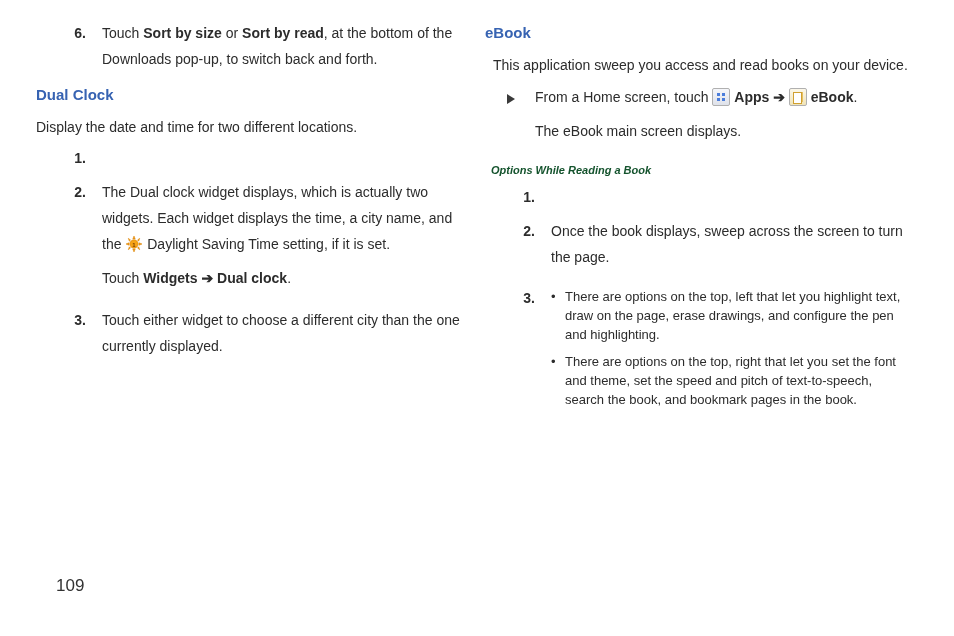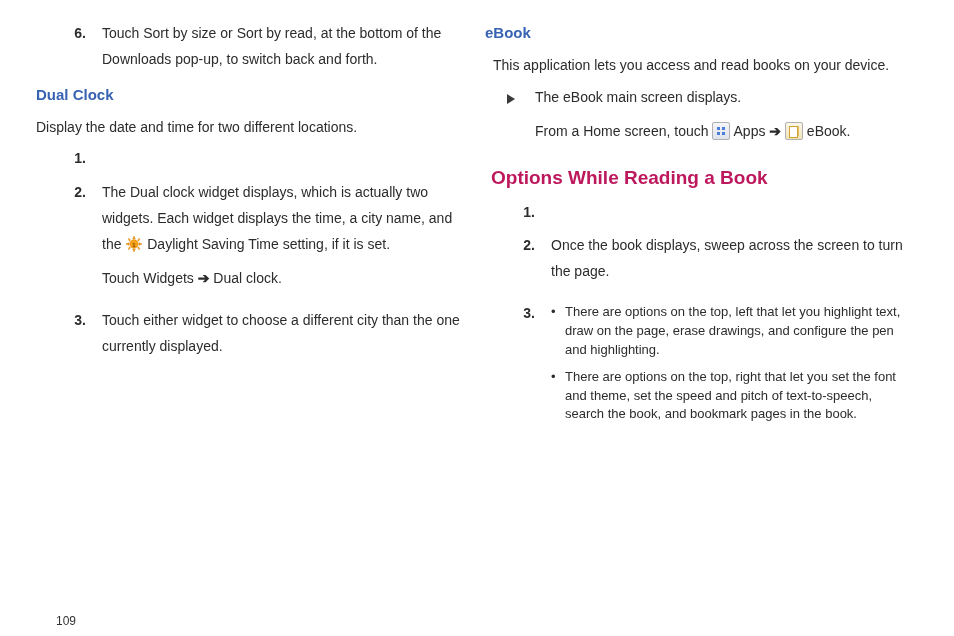--- a/index.html
+++ b/index.html
@@ -26,23 +26,24 @@
     font-size: 14px;
     line-height: 1.85;
   }
   .h-blue {
     color: #3763b2;
     font-weight: 700;
     font-size: 15px;
     margin: 4px 0 6px -20px;
   }
   .h-blue-it {
-    color: #be185d;
+    color: #14532d;
     font-weight: 700;
-    font-size: 19px;
+    font-style: italic;
+    font-size: 11px;
     margin: 6px 0 4px -14px;
   }
   .body-p {
     margin: 0 0 6px -20px;
   }
   .body-p-indent {
     margin: 0 0 6px -12px;
   }
   ol.num {
     list-style: none;
@@ -69,21 +70,21 @@
     font-size: 13px;
     line-height: 1.45;
   }
   ul.bul > li {
     display: flex;
     margin-bottom: 8px;
   }
   ul.bul > li > .dot {
     min-width: 14px;
   }
-  .strong { font-weight: 400; }
+  .strong { font-weight: 700; }
   .arrow-txt { font-weight: 700; }
   .tri-marker {
     min-width: 30px;
     padding-top: 2px;
   }
   .tri-svg { display:inline-block; vertical-align: -1px; }
   .icon {
     display: inline-block;
     vertical-align: -4px;
   }
@@ -126,23 +127,23 @@
     background:#fff;
     box-shadow: 2px -1px 0 -1px #e7c060;
   }
   .icon-dst {
     position: relative;
     width: 18px; height: 18px;
   }
   .icon-dst svg { width:18px; height:18px; }
   .page-number {
     position: absolute;
-    bottom: 8px;
+    bottom: 40px;
     left: 56px;
-    font-size: 12px;
+    font-size: 17px;
     color: #333;
   }
   
   .step-p { margin: 0 0 8px 0; }
   .inline-seq > * { margin-right: 3px; }
 </style>
 </head>
 <body>
 
 <div class="page">
@@ -198,38 +199,38 @@
       <li>
         <div class="marker">3.</div>
         <div class="content">Touch either widget to choose a different city than the one currently displayed.</div>
       </li>
     </ol>
   </div>
 
   <div class="col">
 
     <div class="h-blue" style="margin-top:-2px;">eBook</div>
-    <p class="body-p-indent">This application lets you access and read books on your device.</p>
+    <p class="body-p-indent">This application sweep you access and read books on your device.</p>
 
     <ol class="num">
       <li>
         <div class="tri-marker">
           <svg class="tri-svg" width="12" height="12" viewBox="0 0 12 12">
               <path d="M2 1 L10 6 L2 11 Z" fill="#3a3a3a"></path>
             </svg>
         </div>
         <div class="content inline-seq">
-          <p class="step-p">The eBook main screen displays.</p>
           <p class="step-p">
             <span>From a Home screen, touch </span>
             <span class="icon icon-apps"></span>
             <span class="strong">Apps</span><span class="arrow-txt"> ➔ </span>
             <span class="icon icon-ebook"></span>
             <span class="strong">eBook</span><span>.</span>
           </p>
+          <p class="step-p">The eBook main screen displays.</p>
         </div>
       </li>
     </ol>
 
     <div class="h-blue-it">Options While Reading a Book</div>
 
     <ol class="num">
       <li>
         <div class="marker">1.</div>
       </li>

